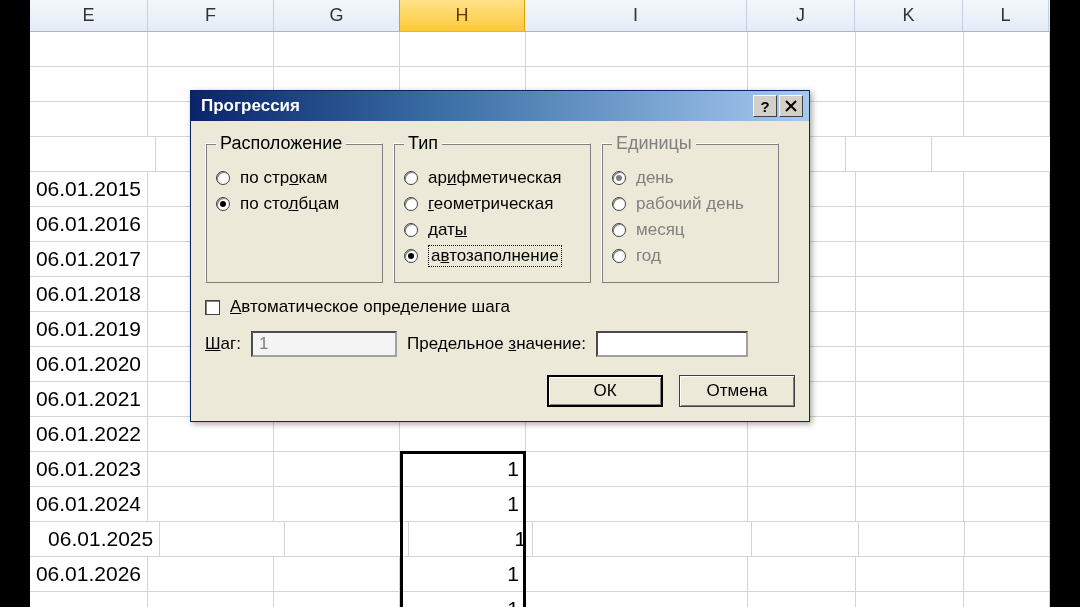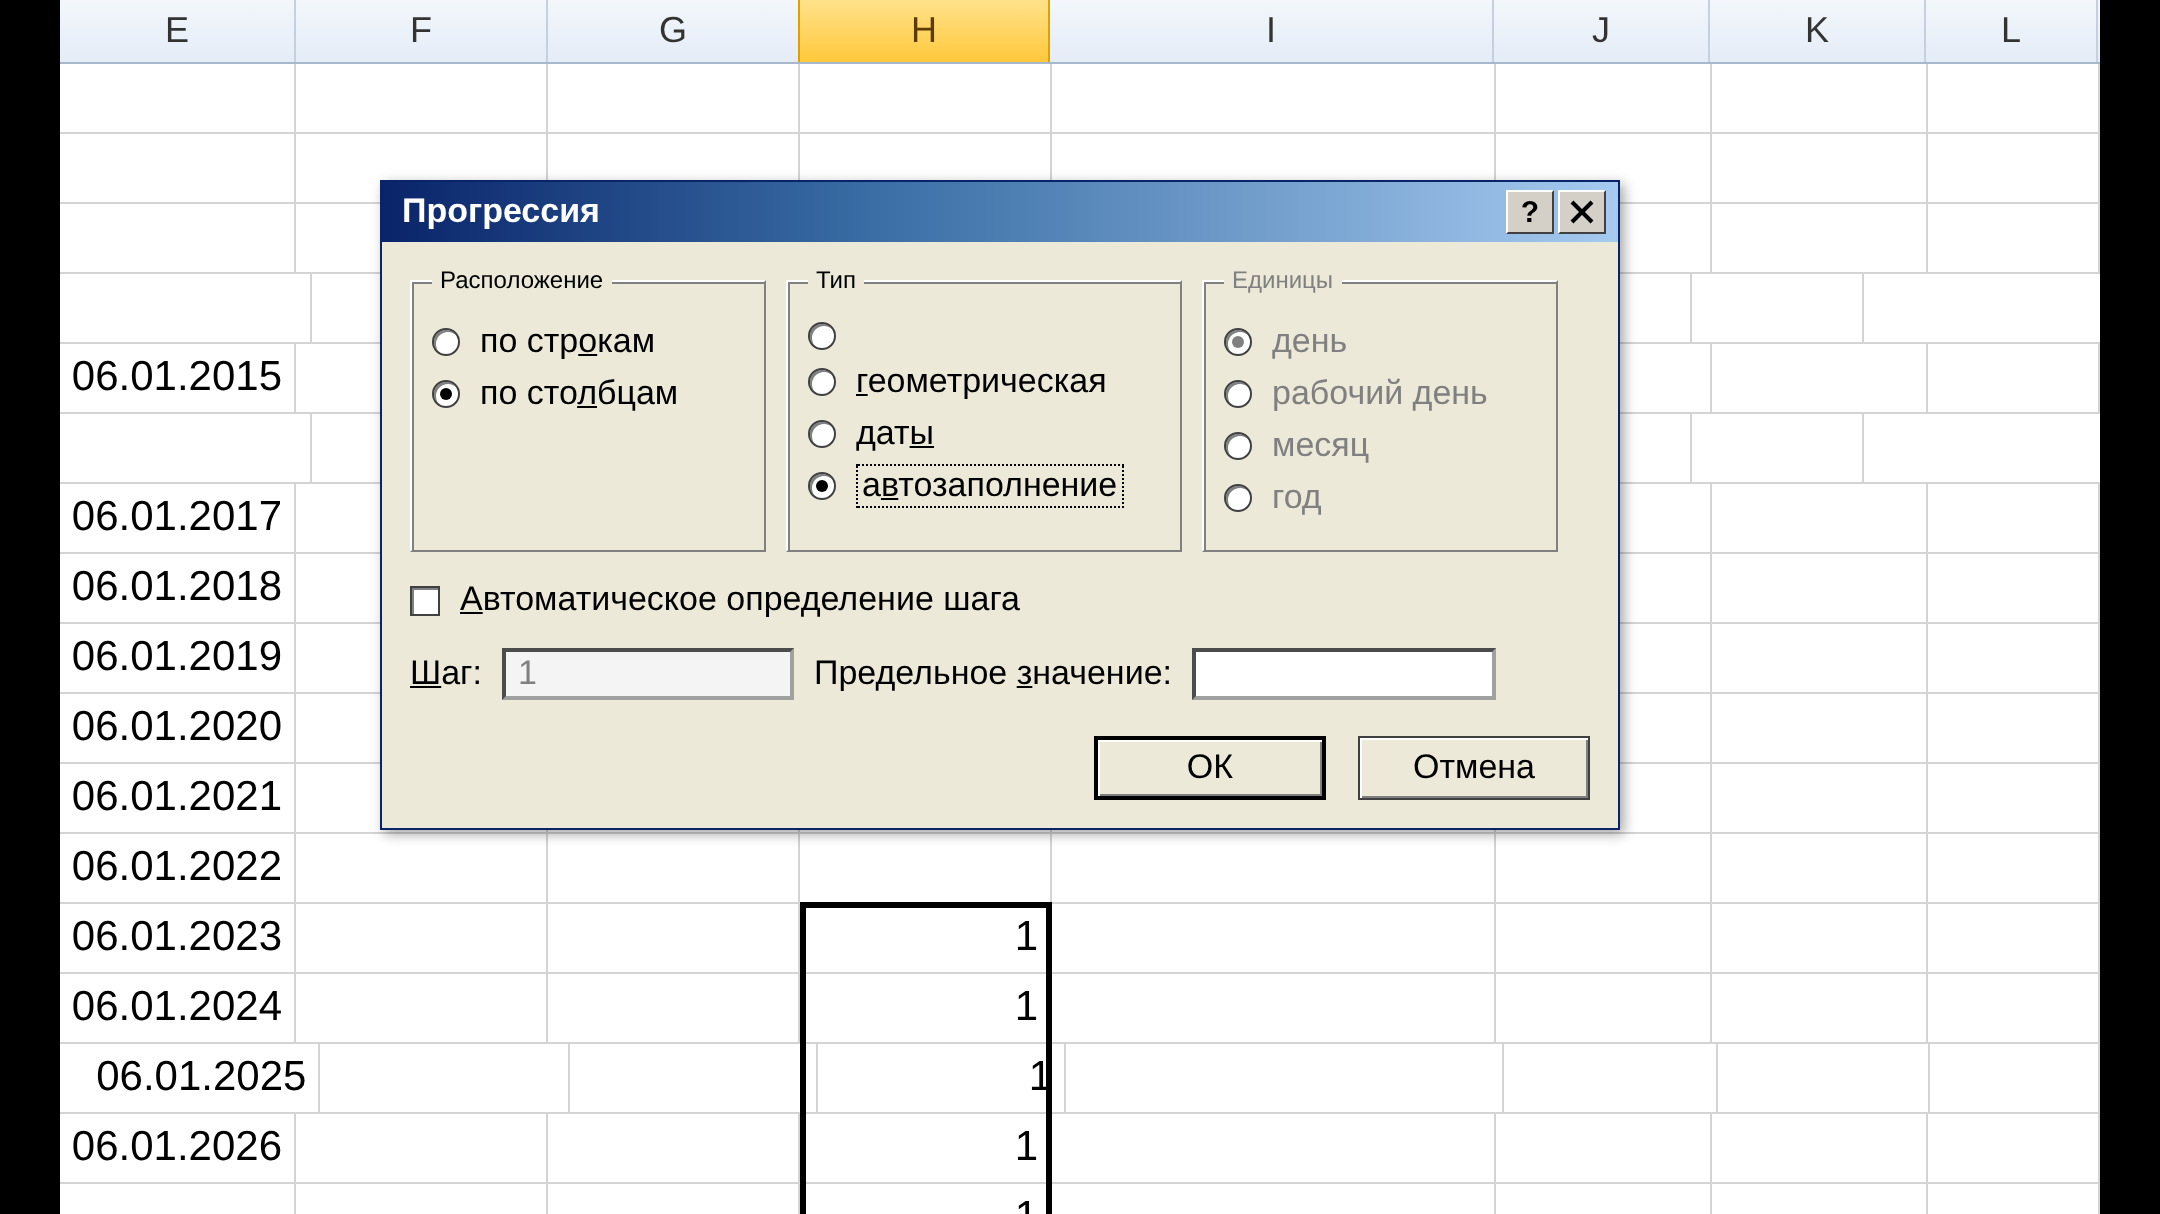--- a/index.html
+++ b/index.html
@@ -124,21 +124,21 @@
     border: 1px solid #808080;
     border-top-color: #fff;
     border-left-color: #fff;
     box-shadow: inset 1px 1px 0 #808080;
     padding: 8px 10px 10px 10px;
     margin: 0;
     position: relative;
   }
   fieldset.grp > legend {
     padding: 0 4px;
-    font-size: 12px;
+    font-size: 18px;
     color: #000;
     background: #ece9d8;
   }
   fieldset.grp.disabled > legend { color: #808080; }
   .opt-row {
     display: flex;
     align-items: center;
     font-size: 17px;
     color: #000;
     margin: 6px 0;
@@ -296,20 +296,21 @@
         <div class="cell" style="width: 118px;">06.01.2015</div>
         <div class="cell" style="width: 126px;"></div>
         <div class="cell" style="width: 126px;"></div>
         <div class="cell" style="width: 126px;"></div>
         <div class="cell" style="width: 222px;"></div>
         <div class="cell" style="width: 108px;"></div>
         <div class="cell" style="width: 108px;"></div>
         <div class="cell" style="width: 86px;"></div>
       </div>
       <div class="row">
+        <div class="cell" style="width: 118px;">06.01.2016</div>
         <div class="cell" style="width: 126px;"></div>
         <div class="cell" style="width: 126px;"></div>
         <div class="cell" style="width: 126px;"></div>
         <div class="cell" style="width: 222px;"></div>
         <div class="cell" style="width: 108px;"></div>
         <div class="cell" style="width: 108px;"></div>
         <div class="cell" style="width: 86px;"></div>
       </div>
       <div class="row">
         <div class="cell" style="width: 118px;">06.01.2017</div>
@@ -451,20 +452,21 @@
         <div class="opt-row">
           <span class="radio checked"></span>
           <span><span>по сто</span><span class="ul-char">л</span><span>бцам</span></span>
         </div>
       </fieldset>
 
       <fieldset class="grp" style="width:198px">
         <legend>Тип</legend>
         <div class="opt-row">
           <span class="radio"></span>
+          <span><span>ар</span><span class="ul-char">и</span><span>фметическая</span></span>
         </div>
         <div class="opt-row">
           <span class="radio"></span>
           <span><span class="ul-char">г</span><span>еометрическая</span></span>
         </div>
         <div class="opt-row">
           <span class="radio"></span>
           <span><span>дат</span><span class="ul-char">ы</span></span>
         </div>
         <div class="opt-row">

